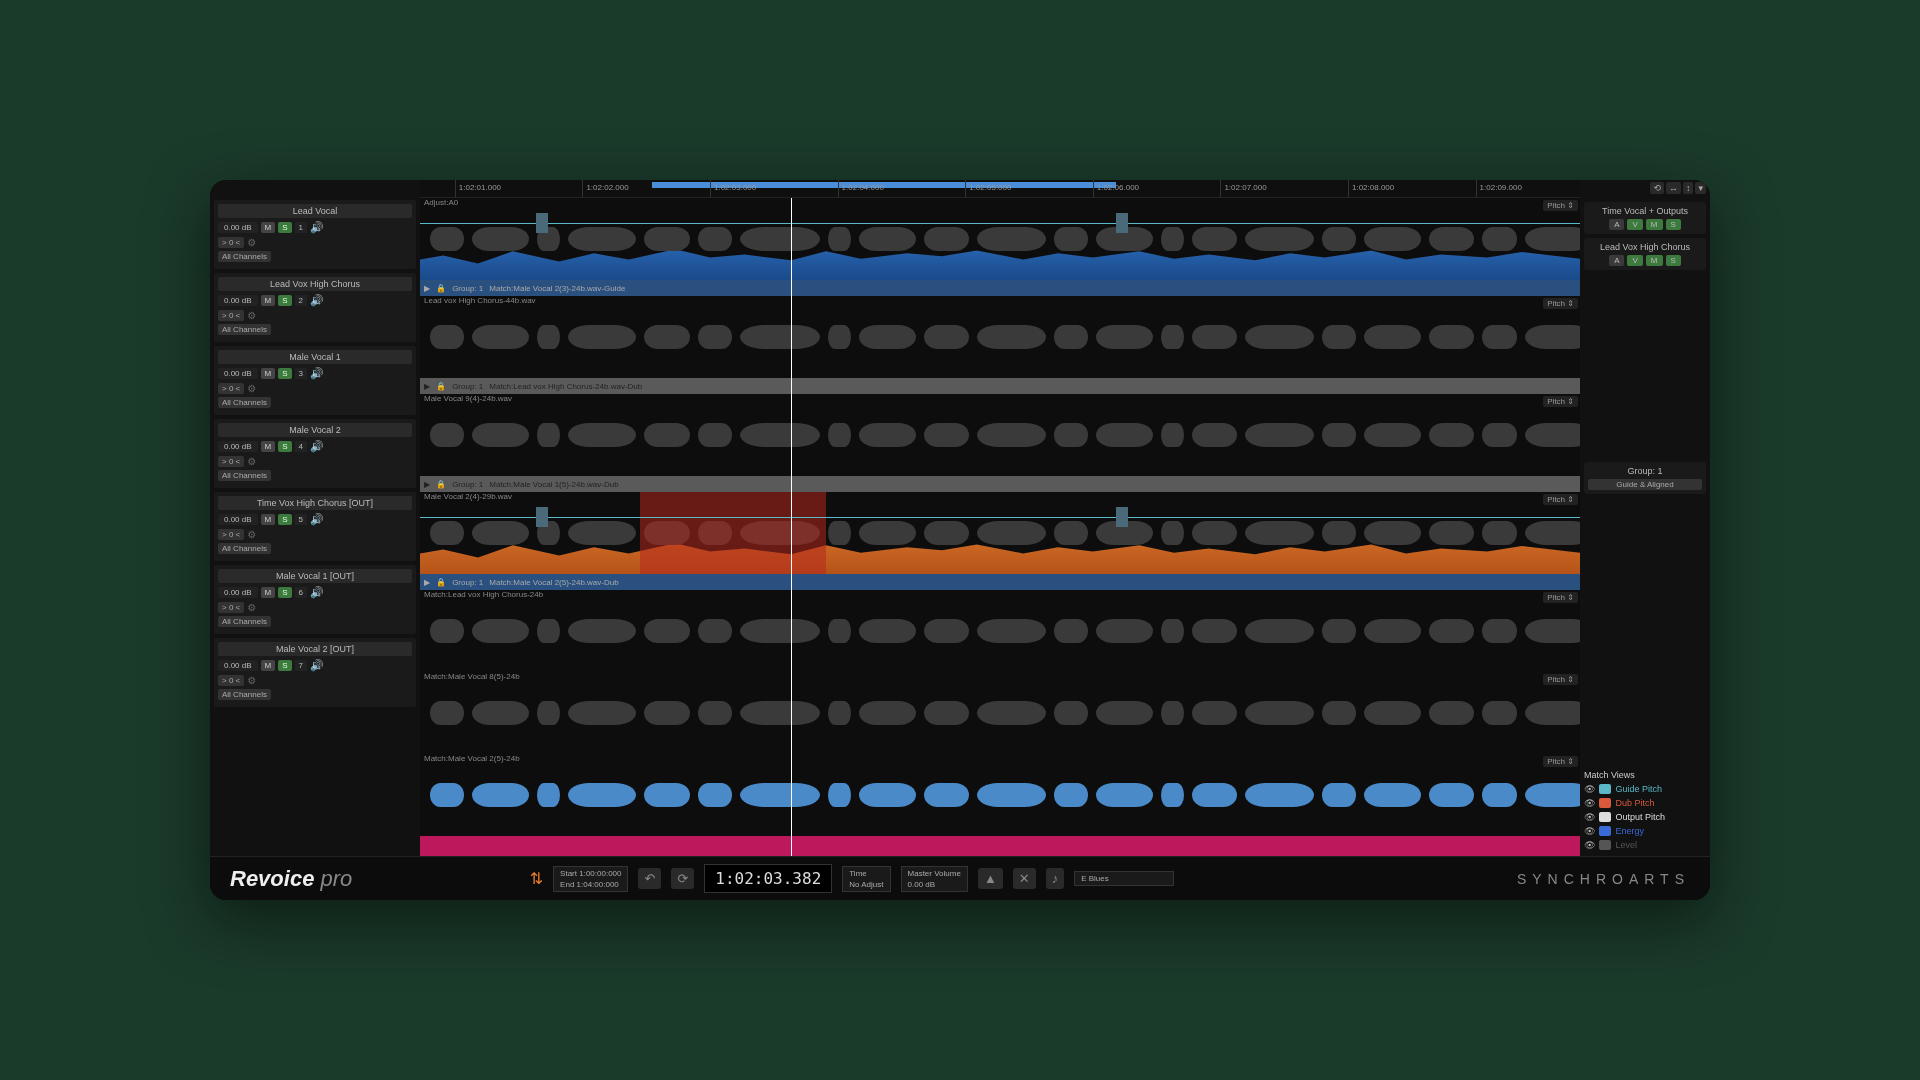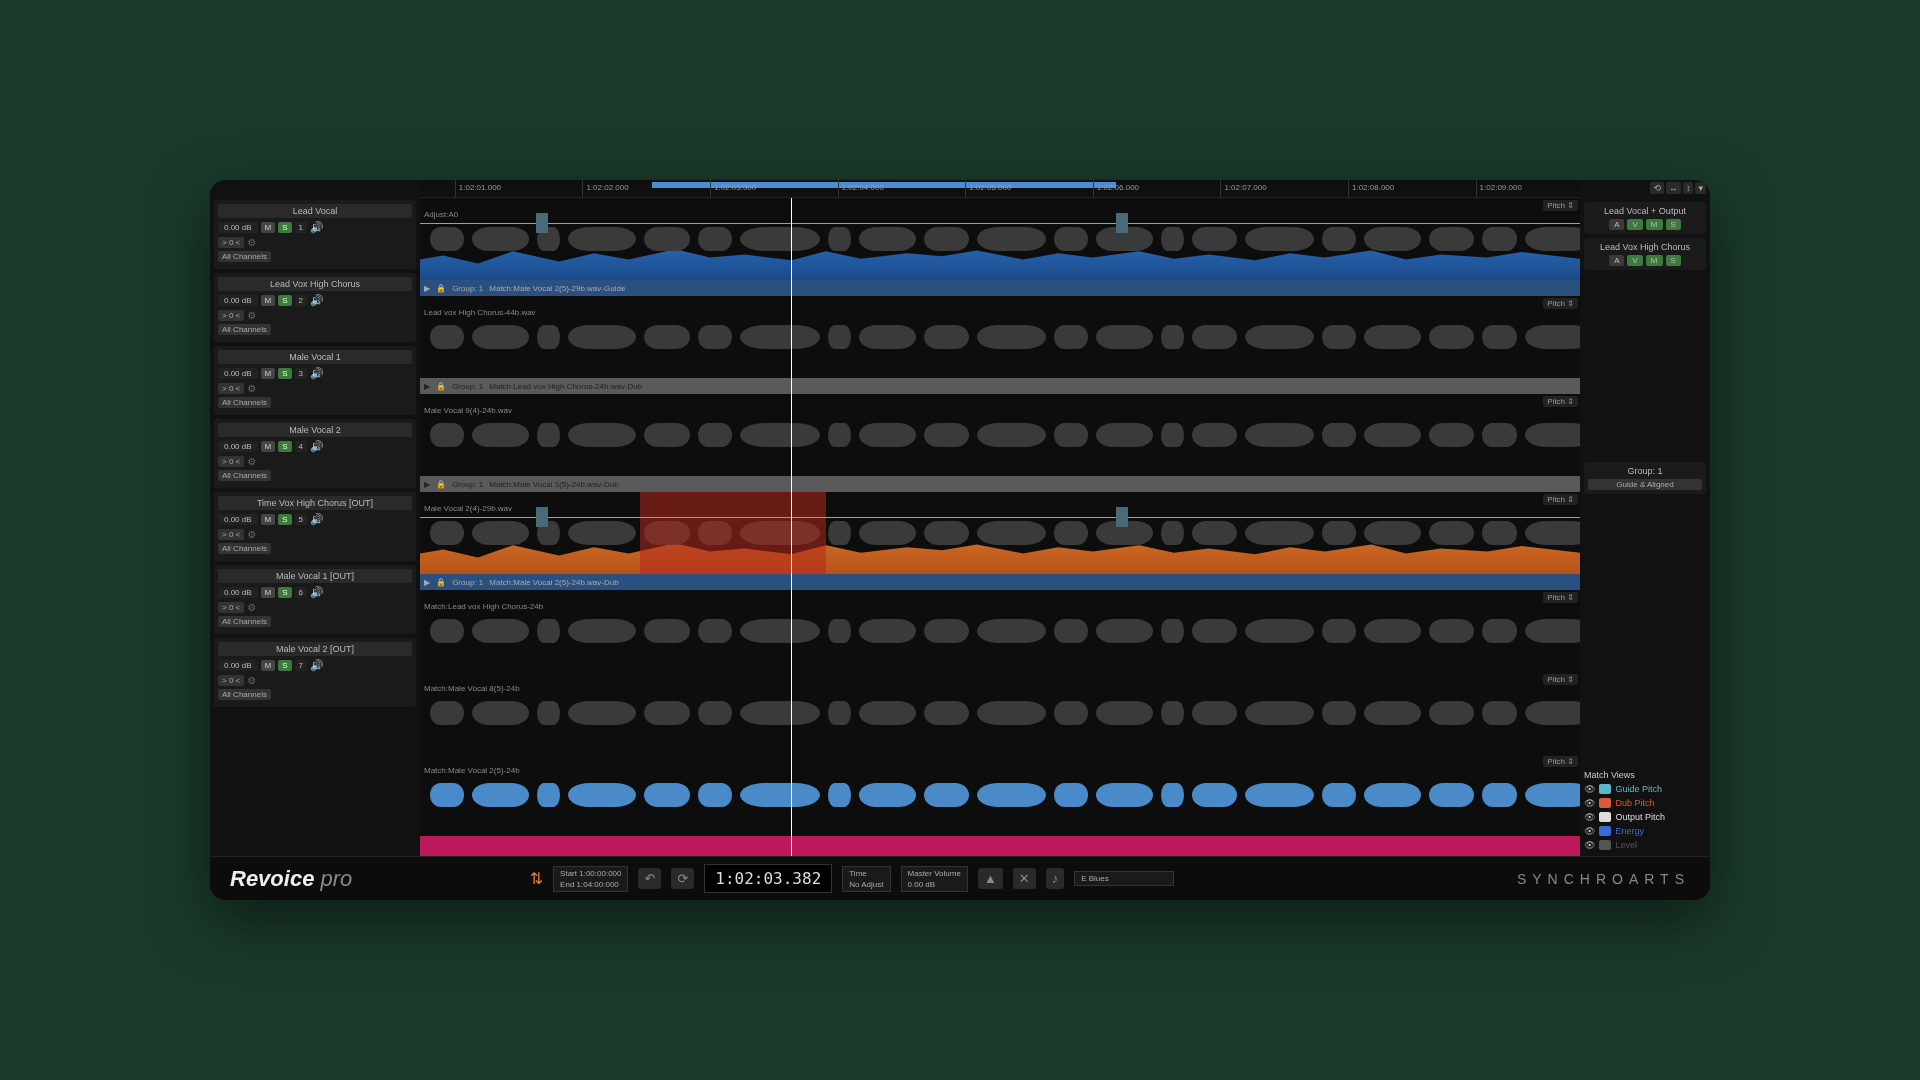--- a/index.html
+++ b/index.html
@@ -22,21 +22,21 @@
 .tp-btn{background:#333;padding:1px 4px;border-radius:2px;font-size:8px;color:#aaa}
 .tp-db{background:#222;padding:1px 6px;border-radius:2px;font-size:8px}
 .tp-m{background:#444;padding:1px 4px;border-radius:2px;font-size:8px;color:#ccc}
 .tp-s{background:#3d7a3d;padding:1px 4px;border-radius:2px;font-size:8px;color:#dfd}
 .tp-num{background:#222;padding:1px 4px;font-size:8px}
 .vol-icon{color:#4c4;font-size:11px}
 .gear-icon{color:#666;font-size:10px}
 .group-bar{height:16px;background:#2a2a2a;display:flex;align-items:center;font-size:8px;color:#aaa;padding:0 4px;gap:6px}
 .group-bar.blue{background:#2a5080}
 .group-bar.gray{background:#5a5a5a;color:#222}
-.wave-label{position:absolute;top:12px;left:4px;font-size:8px;color:#888;z-index:5}
+.wave-label{position:absolute;top:0;left:4px;font-size:8px;color:#888;z-index:5}
 .wave-fill{position:absolute;left:0;right:0;bottom:0;height:50%}
 .wave-fill.blue{background:linear-gradient(to top,#1a4a8a,#2a6ab8);clip-path:polygon(0 100%,0 50%,2% 40%,5% 60%,8% 30%,12% 55%,15% 35%,18% 50%,22% 25%,25% 45%,28% 38%,32% 52%,35% 30%,38% 48%,42% 35%,45% 42%,48% 28%,52% 50%,55% 35%,58% 45%,62% 30%,65% 48%,68% 38%,72% 52%,75% 35%,78% 45%,82% 28%,85% 50%,88% 38%,92% 45%,95% 32%,100% 48%,100% 100%)}
 .wave-fill.orange{background:linear-gradient(to top,#c85a1a,#e87a2a);clip-path:polygon(0 100%,0 50%,2% 40%,5% 60%,8% 30%,12% 55%,15% 35%,18% 50%,22% 25%,25% 45%,28% 38%,32% 52%,35% 30%,38% 48%,42% 35%,45% 42%,48% 28%,52% 50%,55% 35%,58% 45%,62% 30%,65% 48%,68% 38%,72% 52%,75% 35%,78% 45%,82% 28%,85% 50%,88% 38%,92% 45%,95% 32%,100% 48%,100% 100%);opacity:.9}
 .red-region{position:absolute;left:19%;width:16%;top:0;bottom:0;background:rgba(180,40,30,.55);z-index:3}
 .pitch-line{position:absolute;top:30%;left:0;right:0;height:1px;background:#5ab8c8;z-index:4}
 .pitch-line::before,.pitch-line::after{content:"";position:absolute;height:20px;width:12px;background:#4a6a7a;top:-10px}
 .pitch-line::before{left:10%}
 .pitch-line::after{left:60%}
 .blobs{position:absolute;left:0;right:0;top:35%;height:30%;display:flex;align-items:center;gap:8px;padding:0 10px}
 .blob{height:100%;background:#3a3a3a;border-radius:50%/80%}
@@ -233,21 +233,21 @@
               <div class="blob" style="flex:0 0 5%"></div>
               <div class="blob" style="flex:0 0 4%"></div>
               <div class="blob" style="flex:0 0 3%"></div>
               <div class="blob" style="flex:0 0 6%"></div>
             </div>
           </div>
           <div class="group-bar blue">
             <span>▶</span>
             <span>🔒</span>
             <span>Group: 1</span>
-            <span>Match:Male Vocal  2(5)-29b.wav-Guide</span>
+            <span>Match:Male Vocal  2(3)-24b.wav-Guide</span>
           </div>
           <div class="track-lane">
             <div class="wave-label">Lead vox High Chorus-44b.wav</div>
   <div class="pitch-tag">Pitch ⇕</div>
             <div class="blobs ">
               <div class="blob" style="flex:0 0 3%"></div>
               <div class="blob" style="flex:0 0 5%"></div>
               <div class="blob" style="flex:0 0 2%"></div>
               <div class="blob" style="flex:0 0 6%"></div>
               <div class="blob" style="flex:0 0 4%"></div>
@@ -431,21 +431,21 @@
     <div class="right-panel" style="position:relative">
       <div class="toolbar-top">
         <span>⟲</span>
         <span>↔</span>
         <span>↕</span>
         <span>▾</span>
       </div>
       <div style="height:14px"></div>
       <div id="right-outputs">
           <div class="right-block">
-            <div class="rb-title">Lead Vocal + Output</div>
+            <div class="rb-title">Time Vocal + Outputs</div>
   <div class="rb-btns">
               <span class="rb-btn a">A</span>
               <span class="rb-btn v">V</span>
               <span class="rb-btn m">M</span>
               <span class="rb-btn s">S</span>
             </div>
           </div>
           <div style="height: 4px;"></div>
           <div class="right-block">
             <div class="rb-title">Lead Vox High Chorus</div>

